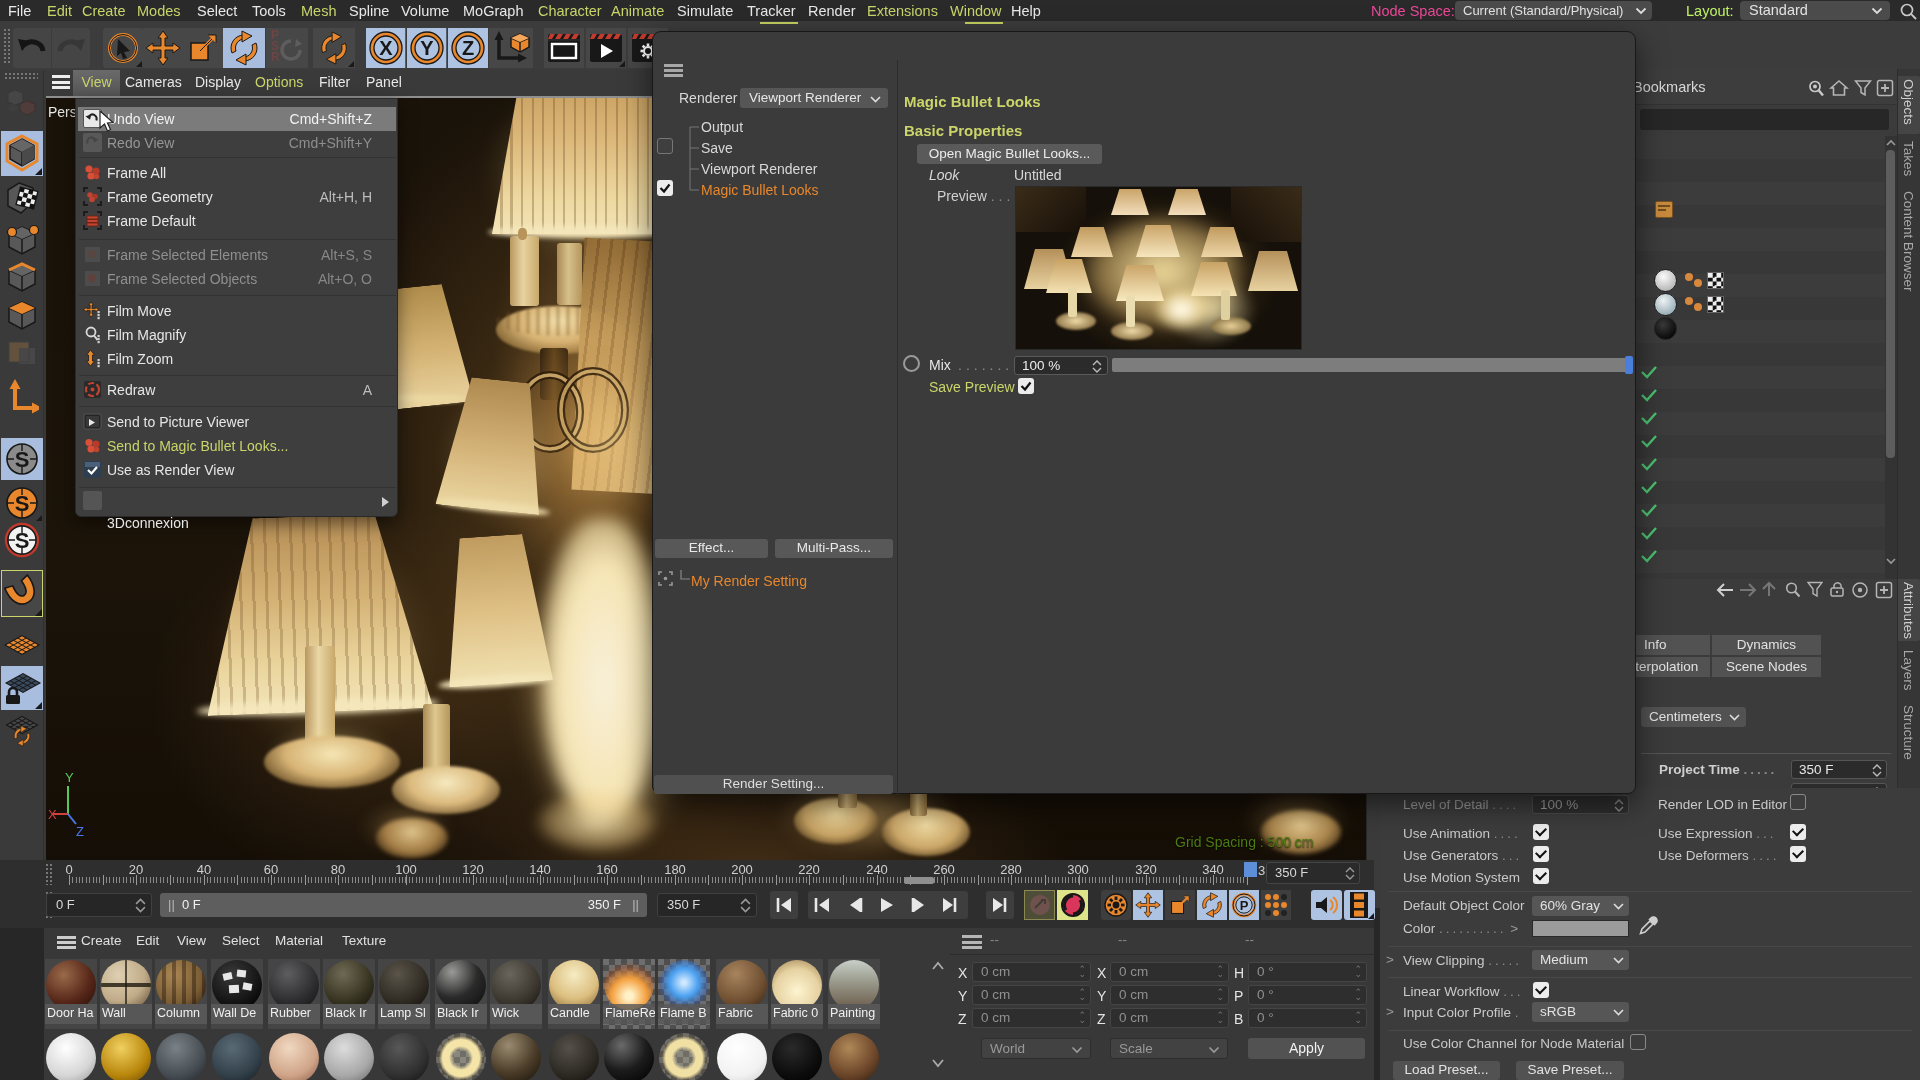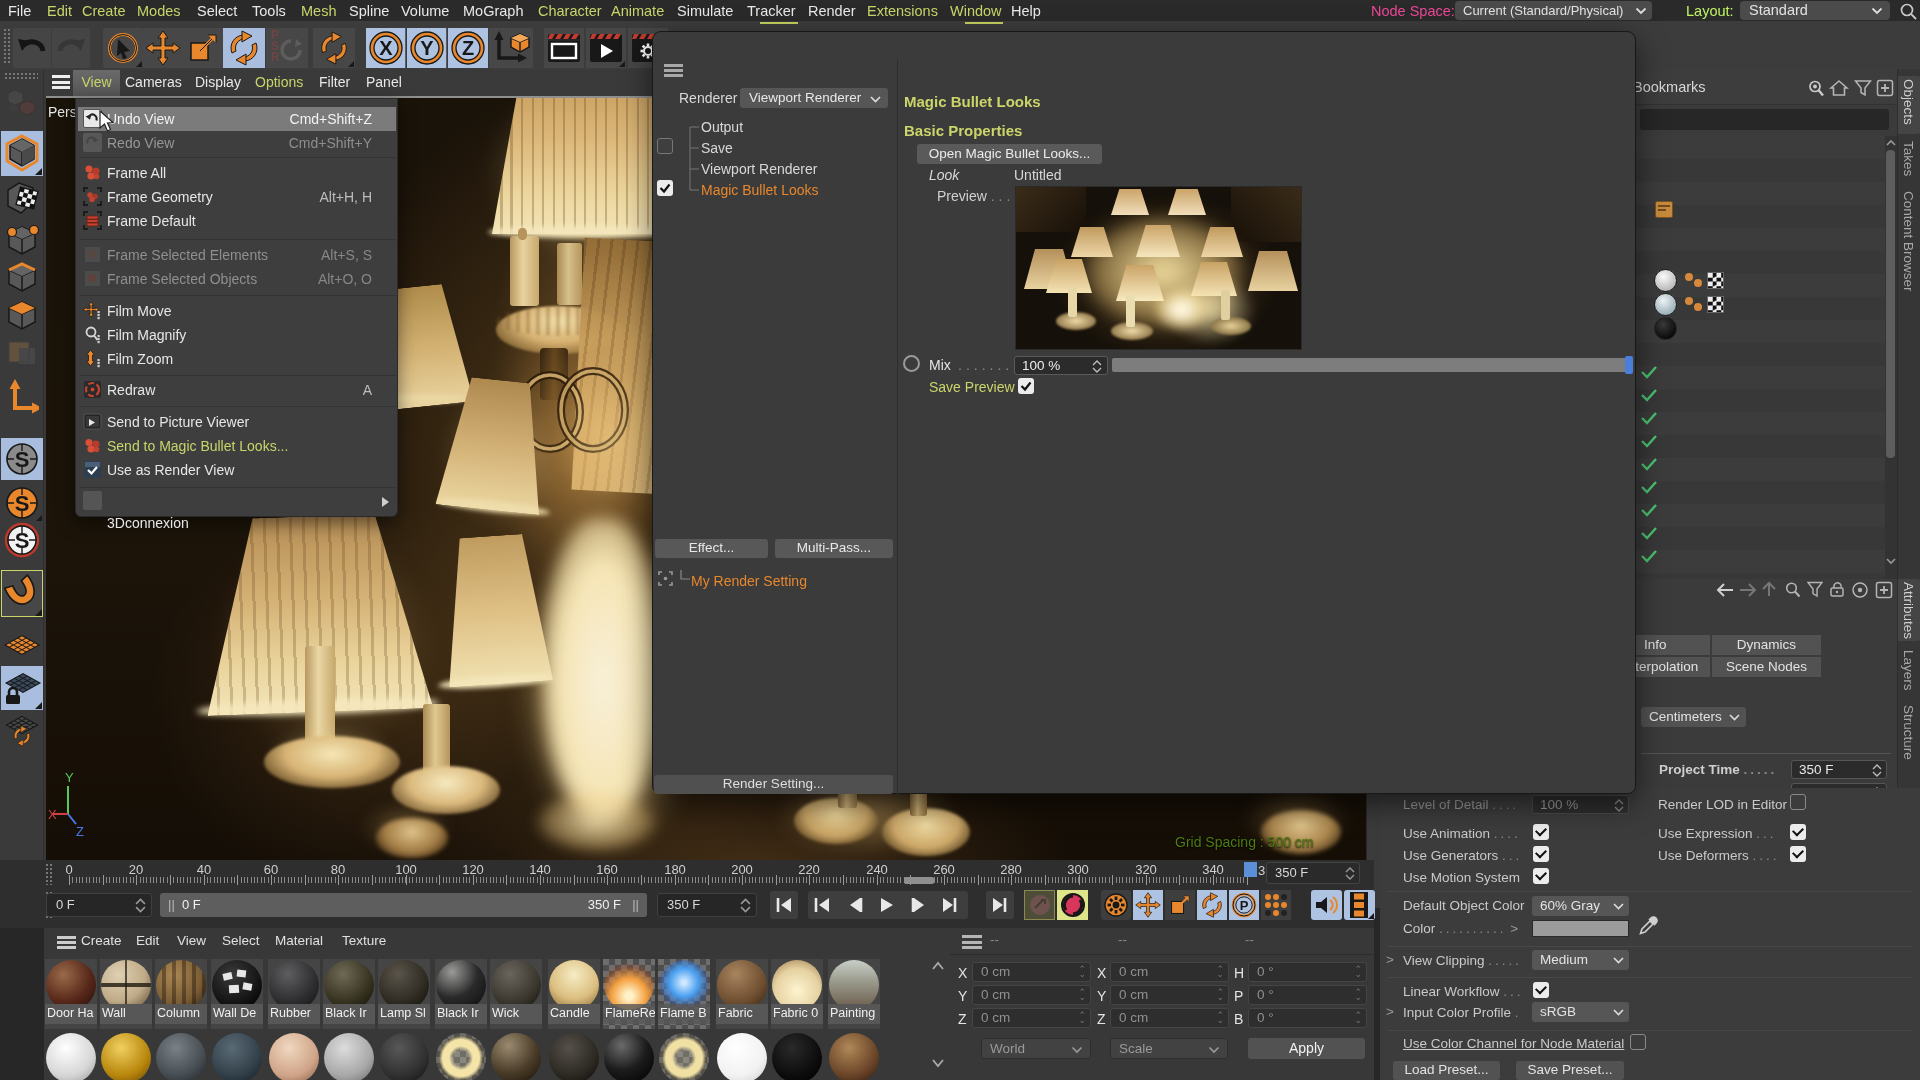--- a/index.html
+++ b/index.html
@@ -625,21 +625,21 @@
         </svg></div>
   <div class="abs" style="left:8px;top:189px;width:524px;height:1px;background:#484848;"></div>
   <div class="abs" style="left:23px;top:196px;">Linear Workflow <span style="letter-spacing:3px;color:#8a8a8a;">...</span></div>
   <div class="abs ckb" style="left:153px;top:194px;"></div>
   <div class="abs" style="left:6px;top:216px;color:#9a9a9a;">&gt;</div>
   <div class="abs" style="left:23px;top:217px;">Input Color Profile <span style="letter-spacing:3px;color:#8a8a8a;">.</span></div>
   <div class="abs" style="left:152px;top:214px;width:97px;height:20px;background:#565656;border-radius:3px;color:#e2e2e2;padding:2px 0 0 8px;">sRGB<svg width="11" height="7" style="position:absolute;right:5px;top:7px;" viewBox="0 0 11 7">
           <path d="M1 1 L5.5 5.5 L10 1" stroke="#ddd" stroke-width="1.6" fill="none"></path>
         </svg></div>
   <div class="abs" style="left:8px;top:242px;width:524px;height:1px;background:#484848;"></div>
-  <div class="abs" style="left:23px;top:248px;text-decoration:underline;">Use Color Channel for Node Material</div>
+  <div class="abs" style="left:23px;top:248px;">Use Color Channel for Node Material</div>
   <div class="abs" style="left:250px;top:246px;width:16px;height:16px;background:#3c3c3c;border:1.5px solid #8a8a8a;border-radius:3px;"></div>
   <div class="abs" style="left:13px;top:273px;width:107px;height:19px;background:#525252;border-radius:3px;text-align:center;color:#e2e2e2;padding-top:1px;">Load Preset...</div>
   <div class="abs" style="left:136px;top:273px;width:108px;height:19px;background:#525252;border-radius:3px;text-align:center;color:#e2e2e2;padding-top:1px;">Save Preset...</div>
 </div>
 
 <div class="abs" id="timeline" style="left:0;top:860px;width:1374px;height:68px;background:#2e2e2e;font-size:13px;color:#c9c9c9;">
   <div class="abs" style="left:45px;top:3px;width:7px;height:22px;background-image:radial-gradient(circle,#777 1px,transparent 1.2px);background-size:4px 4px;"></div>
   <div class="abs" style="left:45px;top:31px;width:7px;height:28px;background-image:radial-gradient(circle,#777 1px,transparent 1.2px);background-size:4px 4px;"></div>
 
   <div id="rnums" style="position:absolute;left:0;top:2px;width:1374px;height:14px;color:#cfcfcf;">

